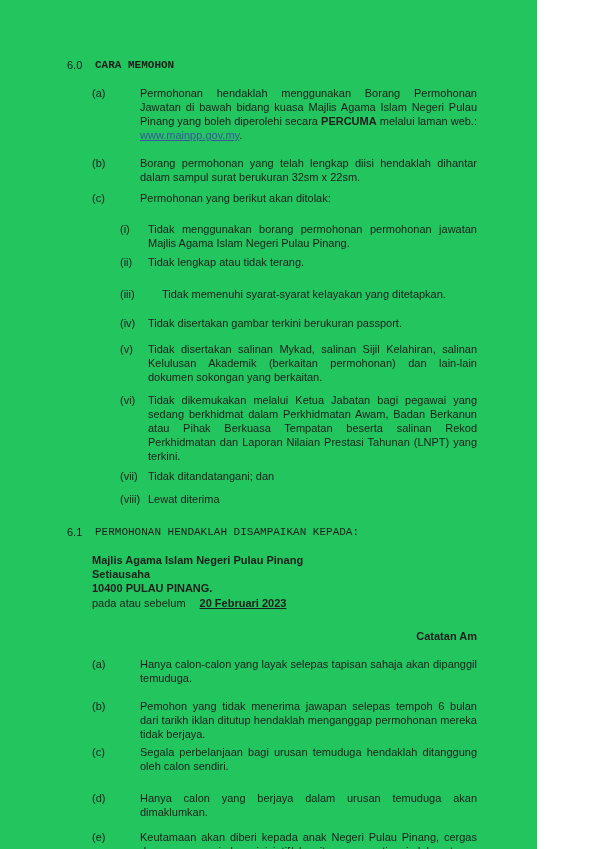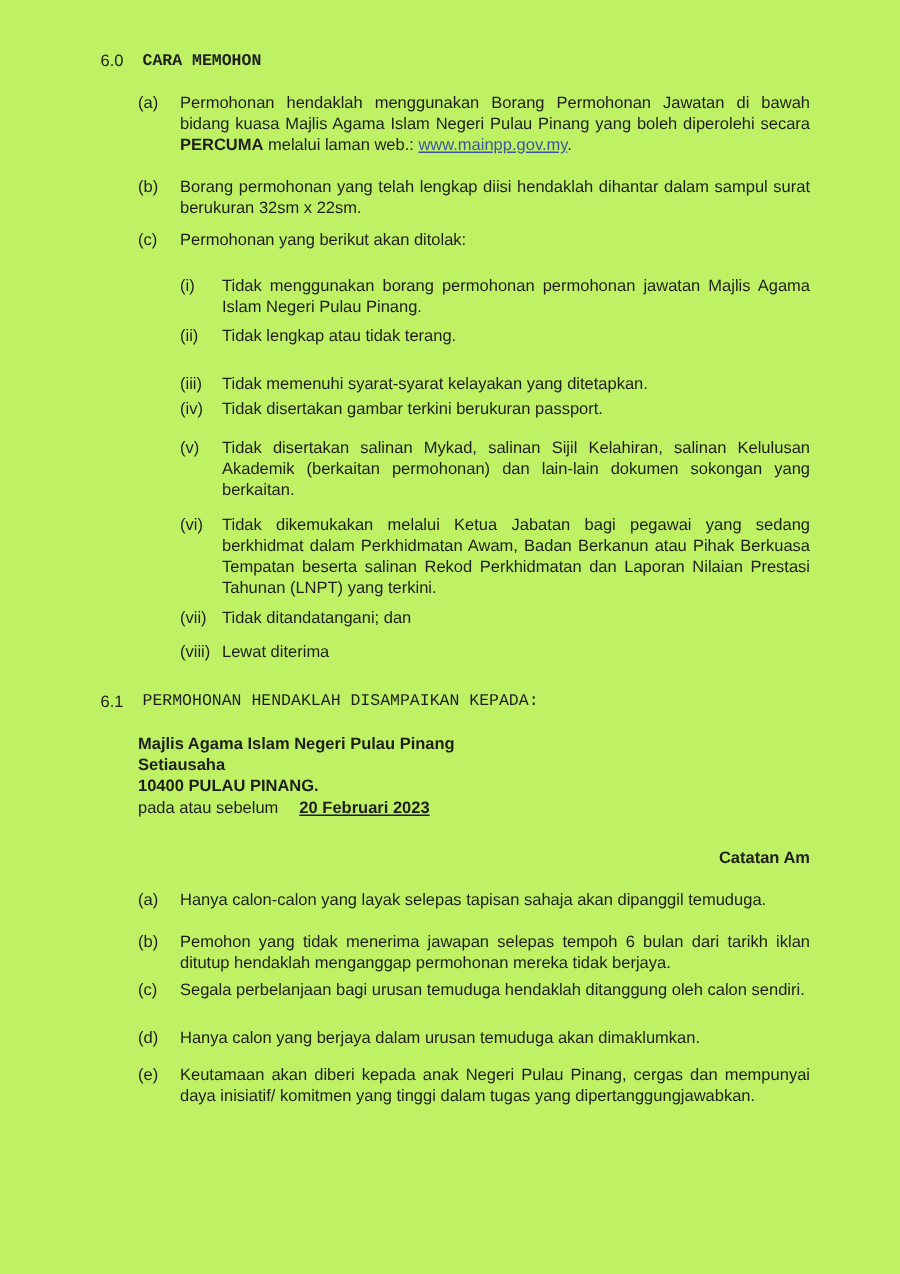--- a/index.html
+++ b/index.html
@@ -5,32 +5,32 @@
   * { margin: 0; padding: 0; box-sizing: border-box; }
   html, body { background: #ffffff; }
   body {
     width: 600px; height: 849px;
     font-family: "Liberation Sans", "DejaVu Sans", sans-serif;
     font-size: 11px; line-height: 14px;
     color: #1e1e1e;
     -webkit-font-smoothing: antialiased;
   }
   .page {
-    width: 600px; height: 849px;
-    padding: 34px 60px 0 67px;
-    background: #bef264;
+    width: 537px; height: 849px;
+    padding: 58px 60px 0 67px;
+    background: #22c55e;
     overflow: hidden;
   }
   .sec-heading { display: flex; font-weight: bold; }
   .sec-heading.regular { font-weight: normal; }
   .sec-num { width: 28px; flex-shrink: 0; font-weight: normal; }
   .sec-title { flex: 1; font-family: Liberation Mono, monospace; }
   .item { display: flex; margin-left: 25px; }
   .item-label { width: 28px; flex-shrink: 0; }
-  .item-text { flex: 1; text-align: justify; }
+  .item-text { flex: 1; text-align: justify; margin-left: 20px; }
   .subitem { display: flex; margin-left: 53px; }
   .subitem-label { width: 28px; flex-shrink: 0; }
   .subitem-text { flex: 1; text-align: justify; }
   .bold { font-weight: bold; }
   .link {
     color: #3c55a3;
     text-decoration: underline;
     cursor: pointer;
   }
   .address-block { margin-left: 25px; font-weight: bold; }
@@ -47,21 +47,21 @@
   .mb5  { margin-bottom: 5px; }
   .mb6  { margin-bottom: 6px; }
   .mb7  { margin-bottom: 7px; }
   .mb9  { margin-bottom: 9px; }
   .mb11 { margin-bottom: 11px; }
   .mb12 { margin-bottom: 12px; }
   .mb14 { margin-bottom: 14px; }
   .mb17 { margin-bottom: 17px; }
   .mb18 { margin-bottom: 18px; }
   .mb19 { margin-bottom: 19px; }
-  .mb21 { margin-bottom: 3px; }
+  .mb21 { margin-bottom: 15px; gap: 14px; }
 </style>
 </head>
 <body>
 
 <div class="page">
 
   <div class="sec-heading mb14">
     <span class="sec-num">6.0</span>
     <span class="sec-title">CARA MEMOHON</span>
   </div>

